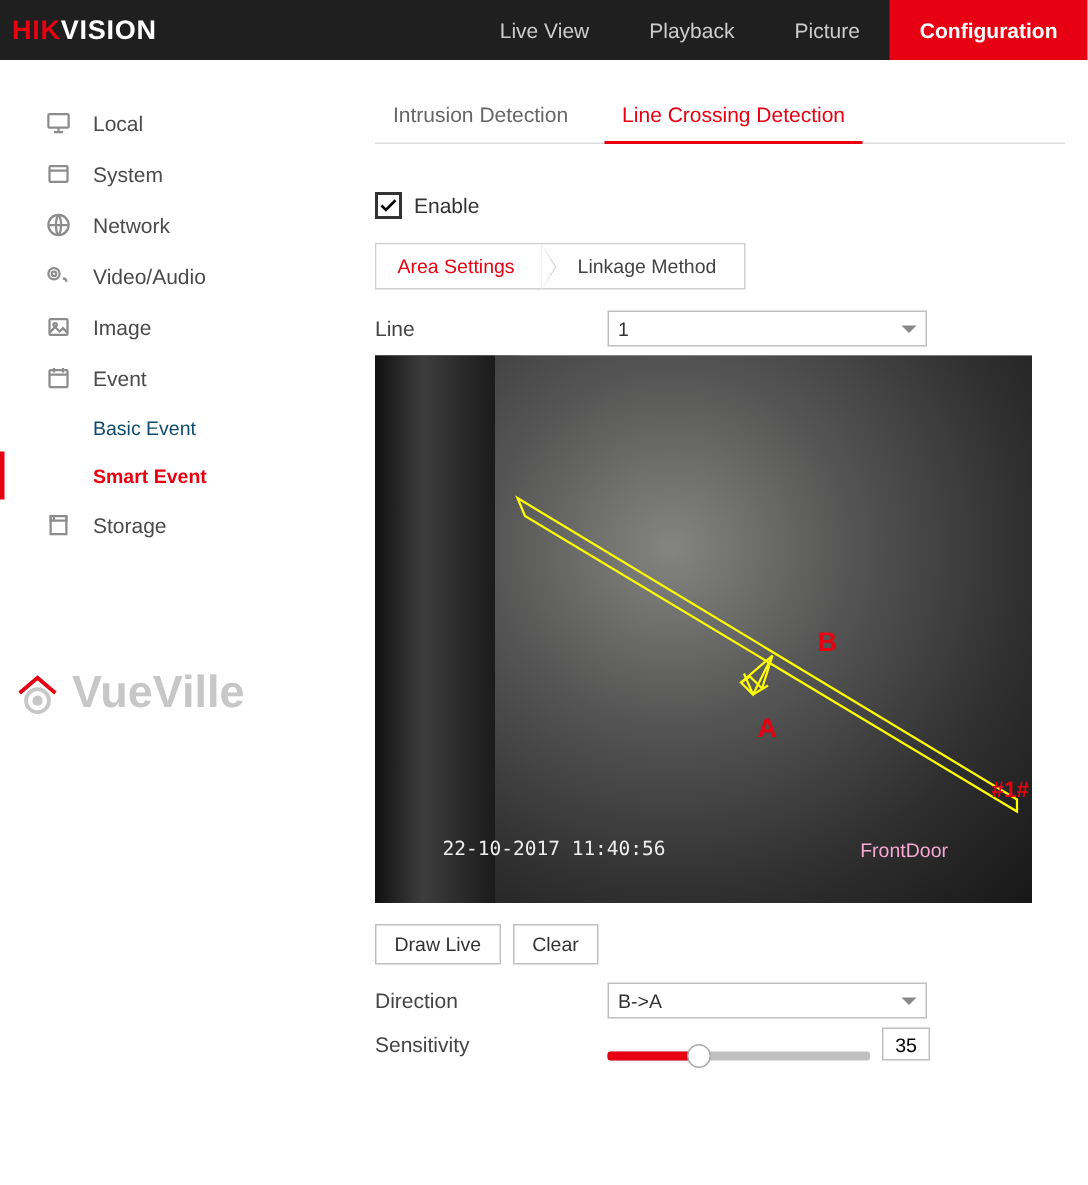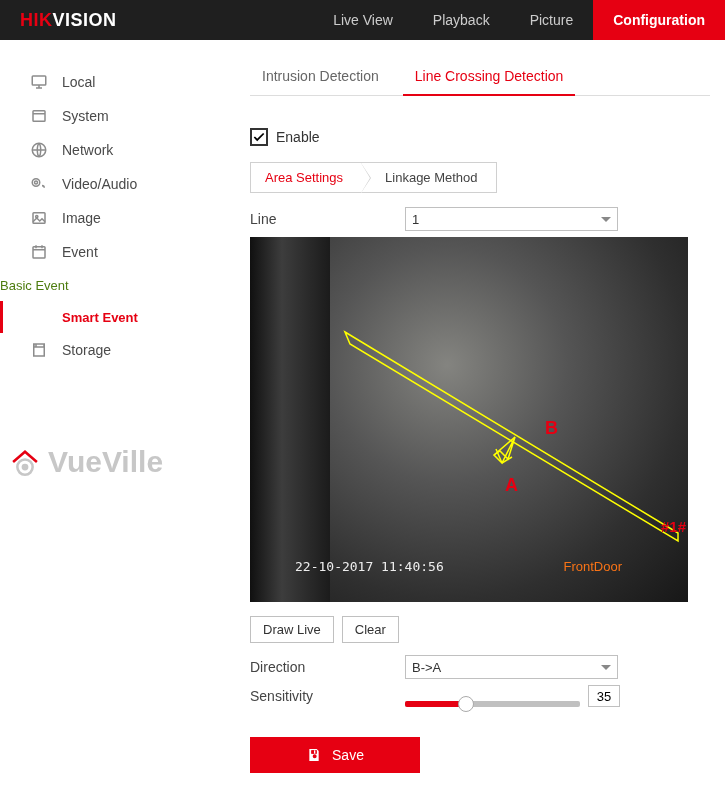--- a/index.html
+++ b/index.html
@@ -1,30 +1,30 @@
 <!DOCTYPE html>
 <html><head>
 <meta charset="utf-8">
 <style>
   * { box-sizing: border-box; margin: 0; padding: 0; font-family: Arial, Helvetica, sans-serif; }
   body { width: 725px; height: 790px; background: #fff; overflow: hidden; }
 
   .topbar { height: 40px; background: #1f1f1f; display: flex; align-items: center; }
-  .logo { display: flex; align-items: flex-end; padding: 0 20px; font-weight: bold; font-size: 18px; letter-spacing: 0.5px; }
+  .logo { display: flex; align-items: flex-end; padding: 0 8px; font-weight: bold; font-size: 18px; letter-spacing: 0.5px; }
   .logo-hik { color: #e60012; }
   .logo-vision { color: #fff; }
   .top-item { color: #ccc; height: 40px; display: flex; align-items: center; padding: 0 20px; font-size: 14px; cursor: pointer; }
   .top-item.active { background: #e60012; color: #fff; font-weight: bold; }
   .top-spacer { flex: 1; }
 
   .main { display: flex; height: 750px; }
   .sidebar { width: 225px; background: #fff; padding-top: 25px; position: relative; }
   .sidebar-item { display: flex; align-items: center; height: 34px; padding-left: 30px; font-size: 14px; color: #4a4a4a; cursor: pointer; }
   .sidebar-item .icon { width: 18px; height: 18px; margin-right: 14px; display: flex; align-items: center; justify-content: center; color: #8c8c8c; }
-  .sub-item { display: flex; align-items: center; height: 32px; font-size: 13px; color: #4d7c0f; cursor: pointer; }
+  .sub-item { display: flex; align-items: center; height: 32px; padding-left: 62px; font-size: 13px; color: #0c4a6e; cursor: pointer; }
   .sub-item.active { color: #e60012; border-left: 3px solid #e60012; padding-left: 59px; font-weight: bold; }
 
   .watermark { position: absolute; left: 8px; top: 405px; display: flex; align-items: center; color: #c7c7c7; font-size: 30px; font-weight: bold; pointer-events: none; }
   .watermark .wm-icon { width: 34px; height: 34px; margin-right: 6px; }
 
   .content { flex: 1; padding: 20px 15px 10px 25px; }
 
   .subtabs { display: flex; border-bottom: 1px solid #ddd; margin-bottom: 16px; }
   .subtab { padding: 8px 12px 10px; font-size: 14px; color: #666; cursor: pointer; margin-right: 12px; }
   .subtab.active { color: #e60012; border-bottom: 2px solid #e60012; margin-bottom: -1px; }
@@ -89,21 +89,21 @@
   }
   .preview-left {
     position:absolute; left:0; top:0; width:80px; height:100%;
     background: linear-gradient(90deg,#101010 0%, #3d3d3d 40%, #1b1b1b 100%);
   }
   .line-svg { position: absolute; inset: 0; }
   .marker-a { position: absolute; left: 255px; top: 238px; color: #e60012; font-weight: bold; font-size: 18px; }
   .marker-b { position: absolute; left: 295px; top: 181px; color: #e60012; font-weight: bold; font-size: 18px; }
   .marker-1 { position: absolute; right: 2px; top: 281px; color: #e60012; font-weight: bold; font-size: 15px; }
   .timestamp { position: absolute; left: 45px; bottom: 28px; color: #eee; font-size: 13px; font-family: monospace; }
-  .camname { position: absolute; right: 66px; bottom: 28px; color: #f97316; font-size: 13px; }
+  .camname { position: absolute; right: 56px; bottom: 28px; color: #f9a8d4; font-size: 13px; }
 
   .btn-row { display: flex; gap: 8px; margin-bottom: 12px; }
   .btn {
     border: 1px solid #c0c0c0; background: #fff; padding: 5px 12px;
     font-size: 13px; color: #333; cursor: pointer;
   }
 
   .slider-wrap { display: flex; align-items: flex-end; }
   .slider {
     width: 175px; height: 6px; background: #c0c0c0; position: relative;
@@ -284,23 +284,15 @@
       <div class="form-label">Sensitivity</div>
       <div class="slider-wrap">
         <div class="slider">
           <div class="slider-fill" style="width:35%"></div>
           <div class="slider-thumb" style="left:35%"></div>
         </div>
         <div class="slider-val">35</div>
       </div>
     </div>
 
-    <div class="save-btn">
-      <svg class="save-icon" viewBox="0 0 24 24" fill="#fff">
-        <path d="M5 3h11l3 3v15H5V3zm3 2v5h8V5H8zm2 9a3 3 0 106 0 3 3 0 00-6 0z" fill="#fff"></path>
-        <rect x="8" y="5" width="8" height="5" fill="#e60012"></rect>
-        <rect x="12" y="5" width="2" height="5" fill="#fff"></rect>
-      </svg>
-      <span>Save</span>
-    </div>
 
   </div>
 </div>
 
 </body></html>

